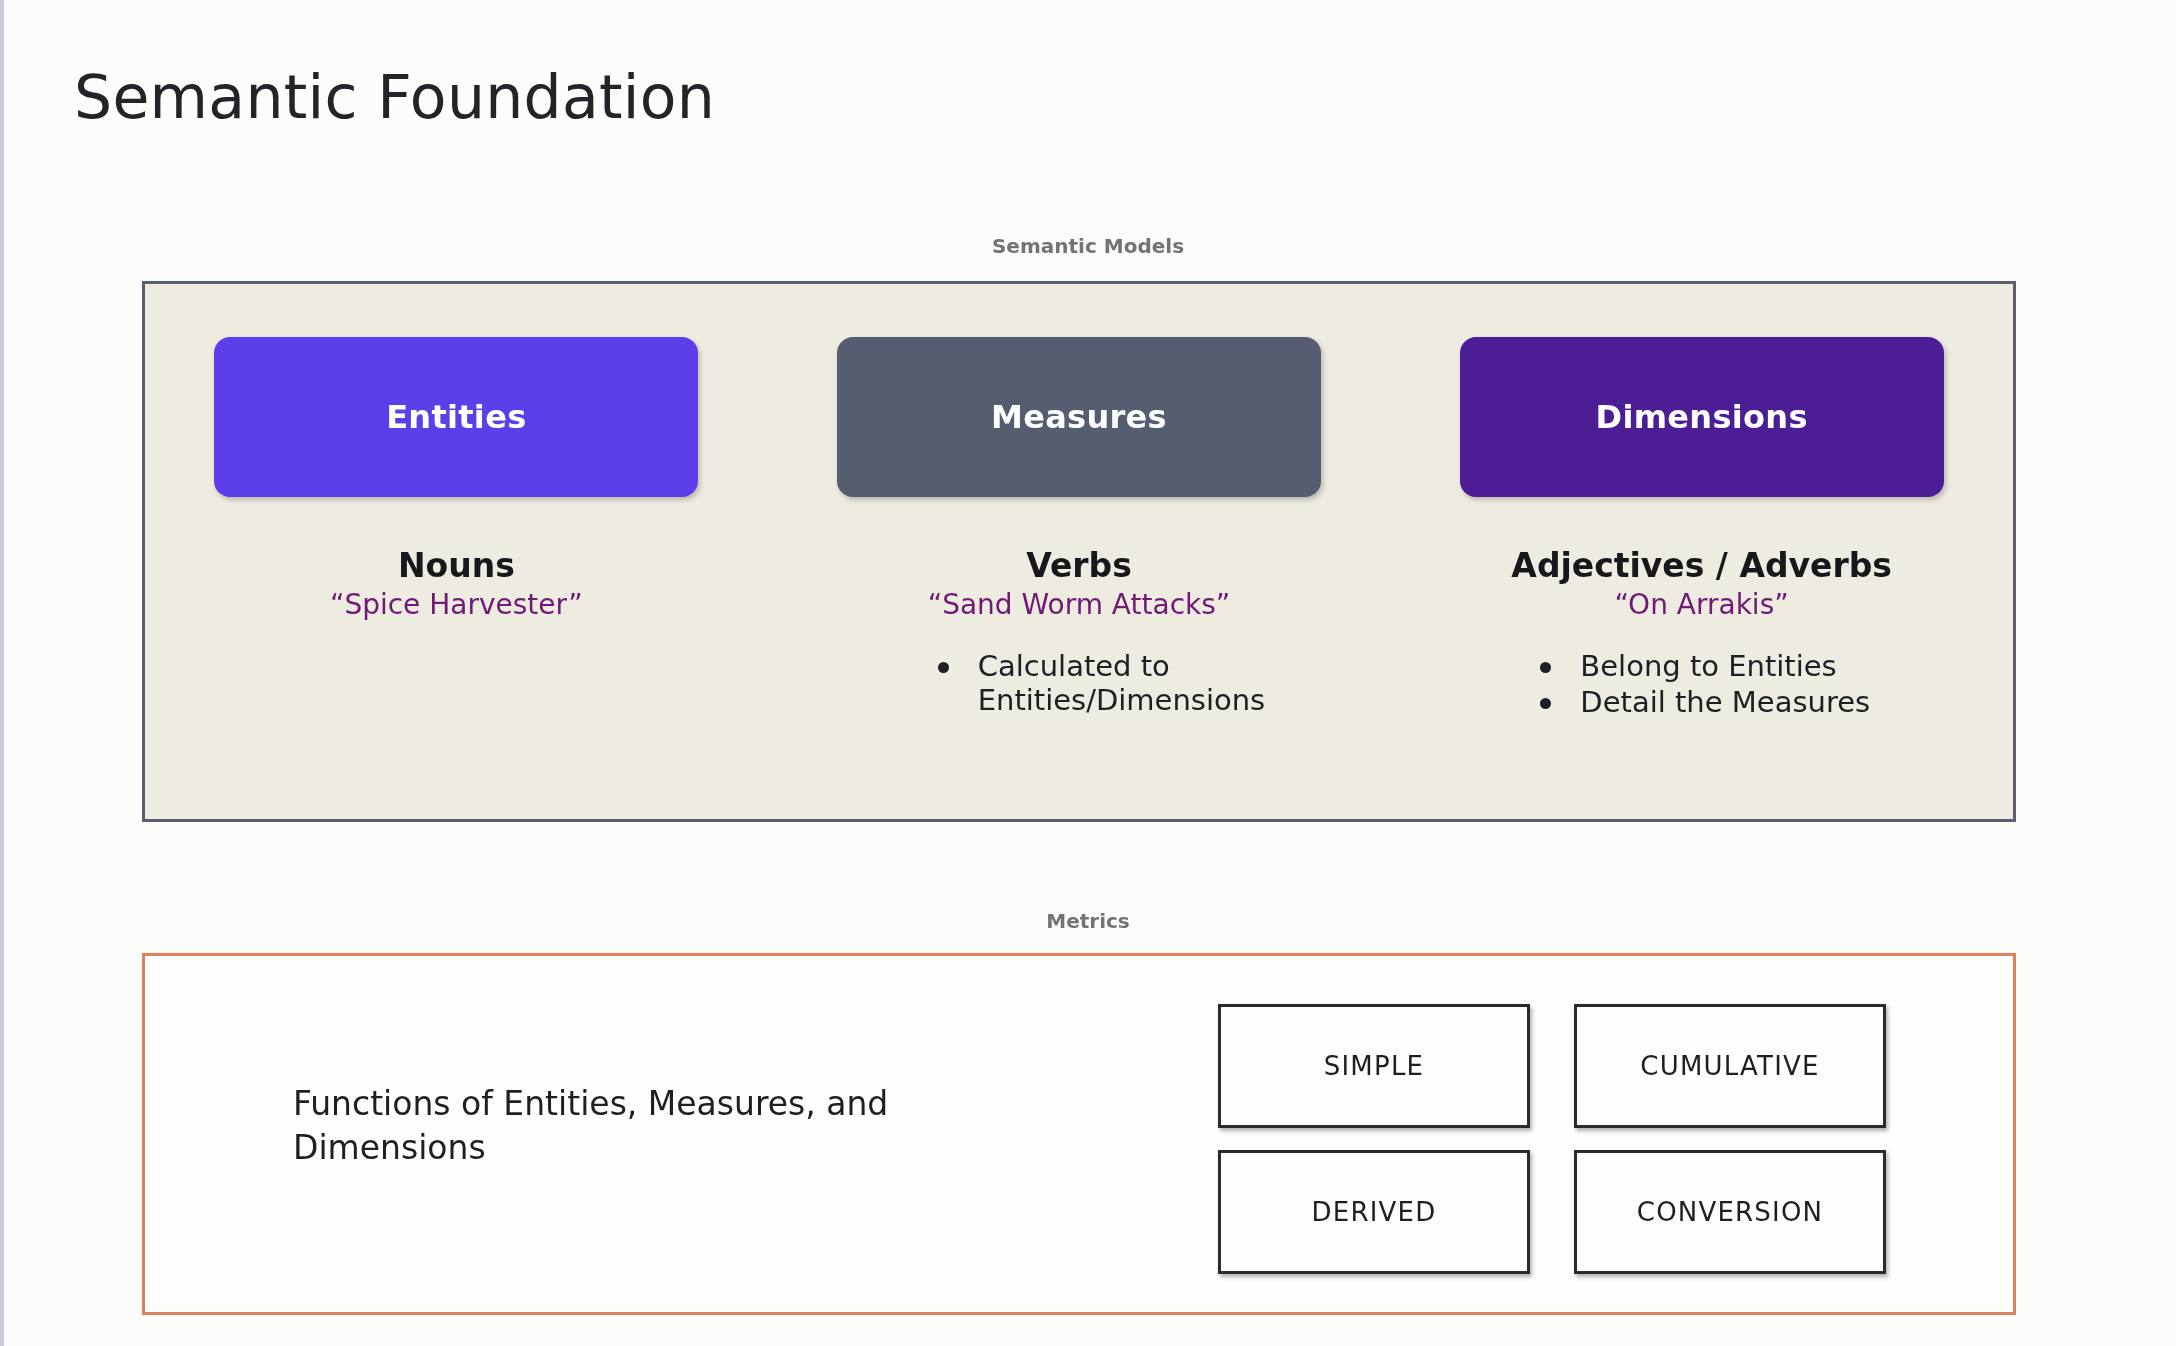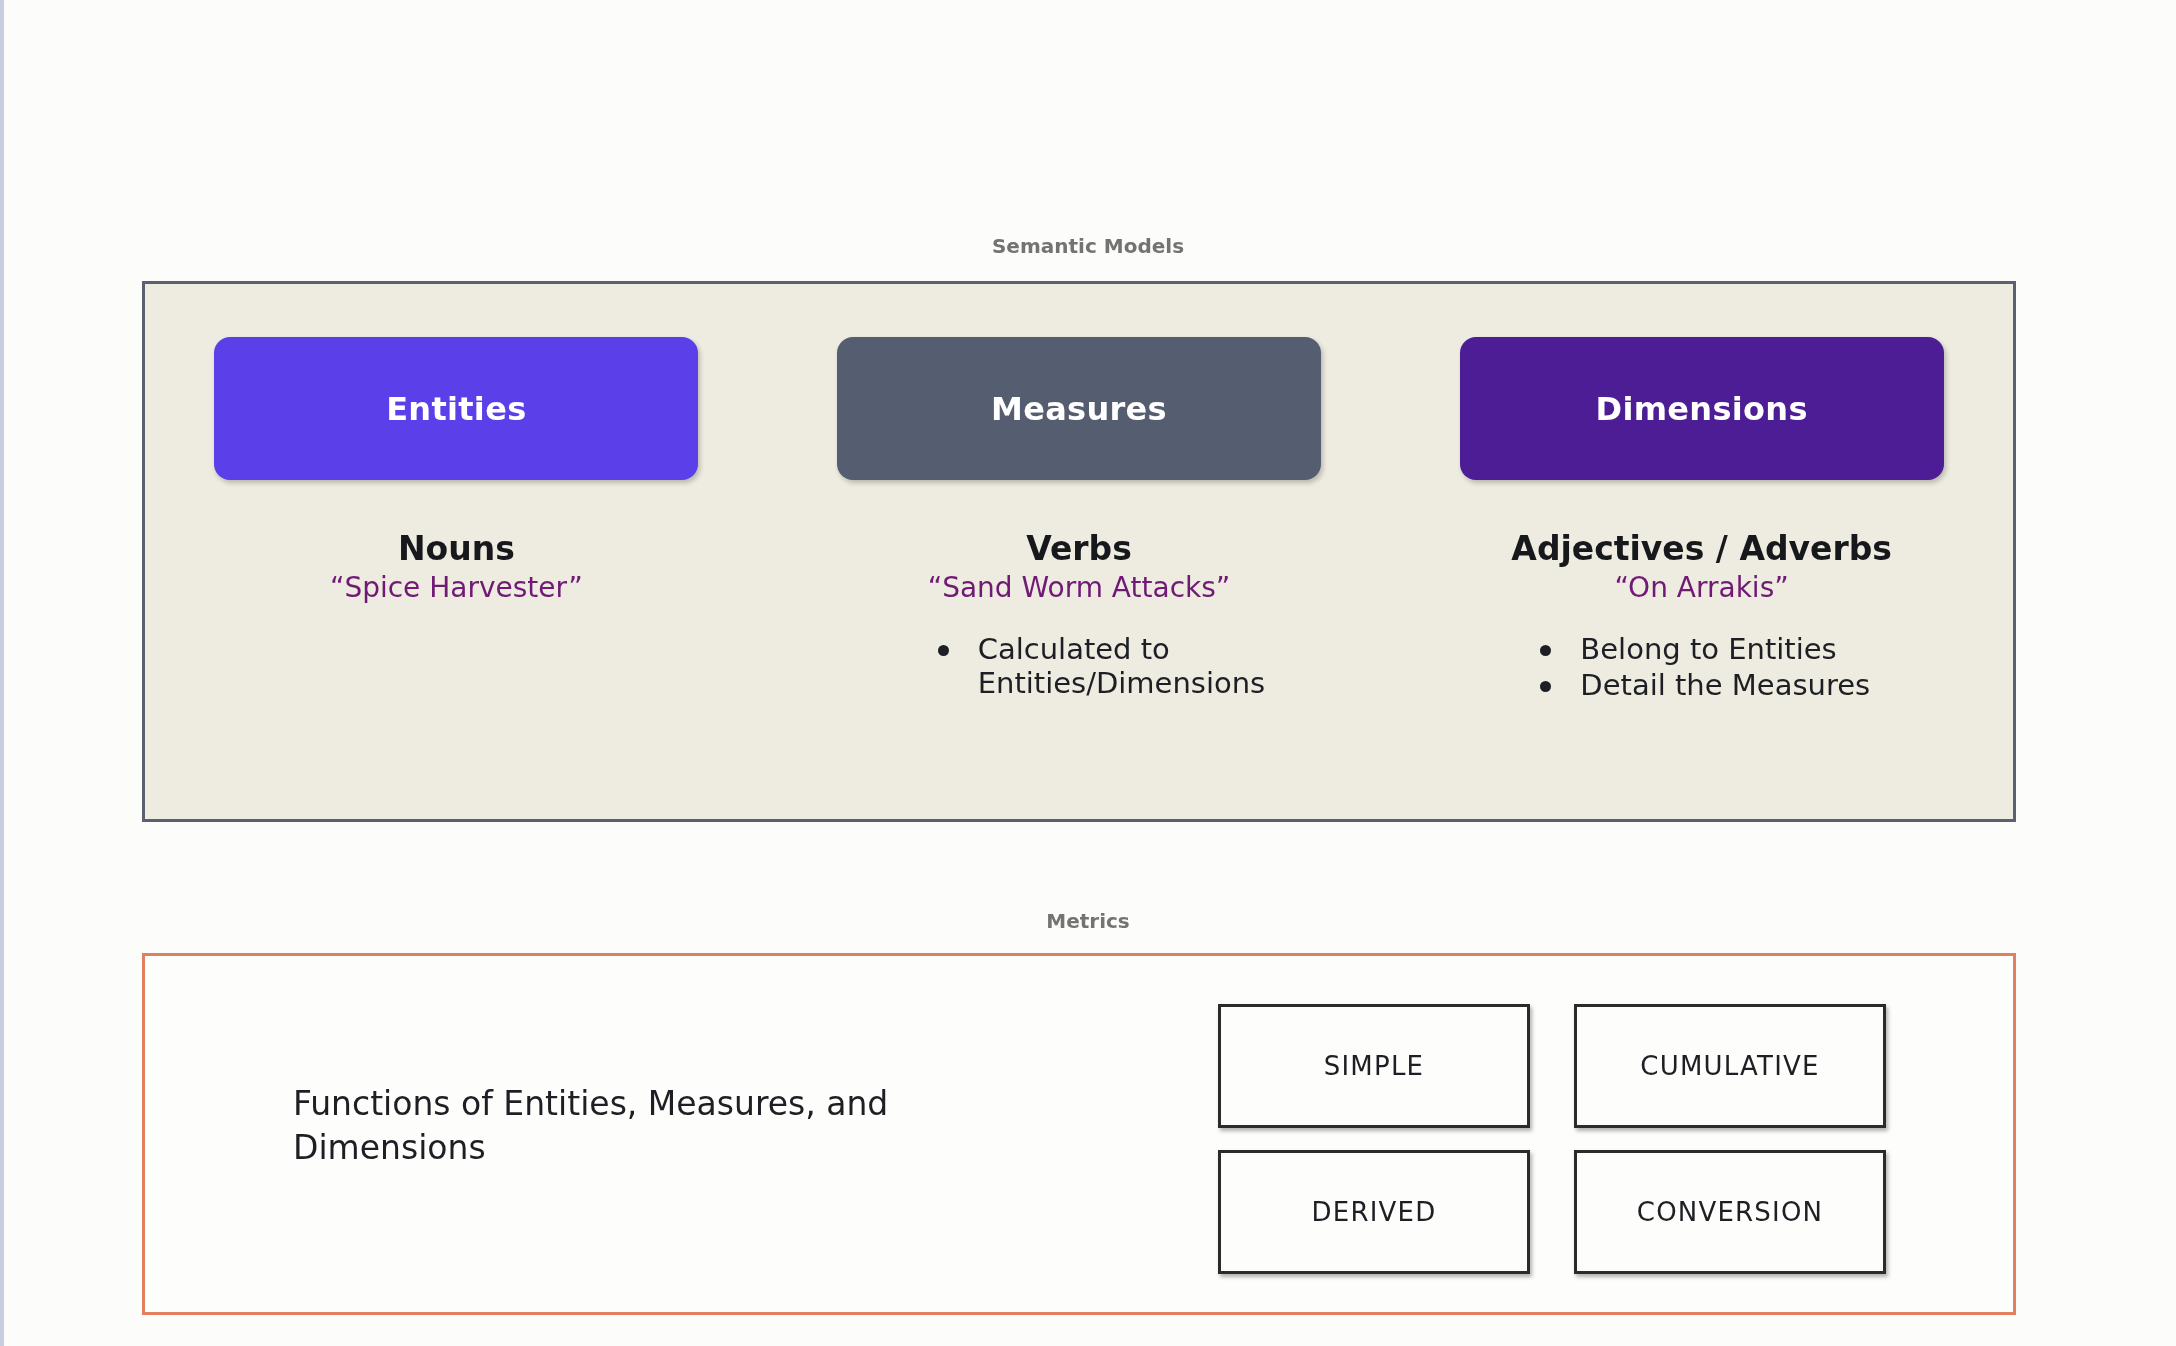--- a/index.html
+++ b/index.html
@@ -87,21 +87,21 @@
     flex: 1 1 0;
     position: relative;
     display: flex;
     flex-direction: column;
     align-items: center;
   }
 
   .pill {
     margin-top: 53px;
     width: 484px;
-    height: 143px;
+    height: 160px;
     border-radius: 16px;
     display: flex;
     align-items: center;
     justify-content: center;
     color: #ffffff;
     font-size: 32px;
     font-weight: bold;
     letter-spacing: 0.3px;
     box-shadow: 2px 3px 5px rgba(0,0,0,0.22);
     box-sizing: border-box;
@@ -202,20 +202,21 @@
     box-shadow: 2px 3px 4px rgba(0,0,0,0.30);
   }
 </style>
 </head>
 <body>
 
 <div class="slide">
 
   <div class="edge-strip"></div>
 
+  <div class="page-title">Semantic Foundation</div>
 
   <div class="section-heading" id="semantic-models-heading">Semantic Models</div>
 
   <div class="sm-panel">
     <div class="sm-columns">
 
       <div class="sm-col">
         <div class="pill entities">Entities</div>
         <div class="pos-name">Nouns</div>
         <div class="example">“Spice Harvester”</div>

